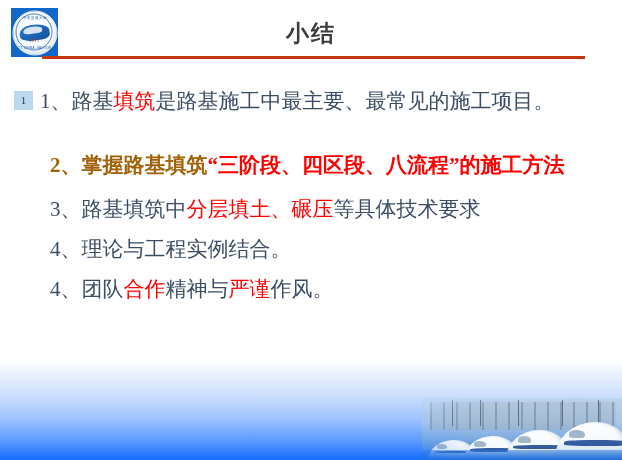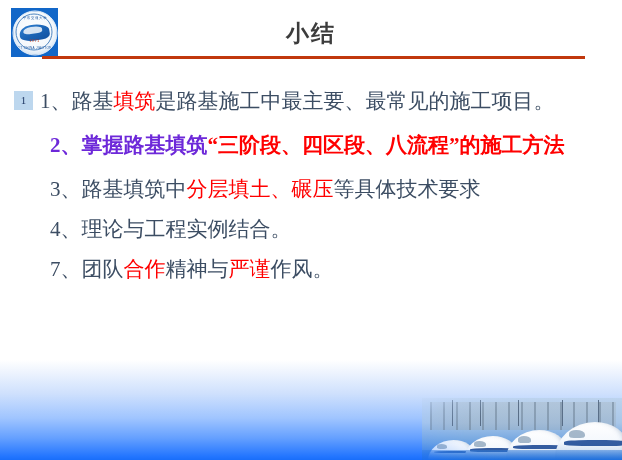--- a/index.html
+++ b/index.html
@@ -144,33 +144,33 @@
     width: 564px;
     color: #3c4d63;
     font-size: 21px;
     line-height: 35px;
     font-family: "Liberation Serif", "DejaVu Serif", serif;
   }
   .item {
     margin: 0 0 6px 0;
     text-indent: 0;
   }
-  .item.i1 { margin-bottom: 9px; }
+  .item.i1 { margin-bottom: 29px; }
   .item.i2 {
     font-weight: bold;
     color: #2a2a3a;
     text-indent: 10px;
     margin-bottom: 9px;
   }
   .item.i3 { text-indent: 10px; margin-bottom: 5px; }
   .item.i4 { text-indent: 10px; margin-bottom: 5px; }
   .item.i5 { text-indent: 10px; }
   .red { color: #ff0000; }
   .item.i2 .red { color: #ff0000; text-align: right; }
-  .item.i2 .dark { color: #6d28d9; }
+  .item.i2 .dark { color: #a16207; }
 
   
   .footer {
     position: absolute;
     left: 0;
     bottom: 0;
     width: 622px;
     height: 100px;
     background: linear-gradient(to bottom,
         rgba(255,255,255,1) 0%,
@@ -269,21 +269,21 @@
   <div class="slide-title">小结</div>
   <div class="title-rule"></div>
 
   <div class="badge">1</div>
 
   <div class="body-list">
     <p class="item i1"><span>1、路基</span><span class="red">填筑</span><span>是路基施工中最主要、最常见的施工项目。</span></p>
     <p class="item i2"><span class="dark">2、掌握路基填筑</span><span class="red">“三阶段、四区段、八流程”的施工方法</span></p>
     <p class="item i3"><span>3、路基填筑中</span><span class="red">分层填土、碾压</span><span>等具体技术要求</span></p>
     <p class="item i4"><span>4、理论与工程实例结合。</span></p>
-    <p class="item i5"><span>7、团队</span><span class="red">合作</span><span>精神与</span><span class="red">严谨</span><span>作风。</span></p>
+    <p class="item i5"><span>4、团队</span><span class="red">合作</span><span>精神与</span><span class="red">严谨</span><span>作风。</span></p>
   </div>
 
   <div class="footer">
     <div class="trains">
       <div class="sky"></div>
       <div class="depot"></div>
       <div class="wire" style="left:30px"></div>
       <div class="wire" style="left:58px"></div>
       <div class="wire" style="left:96px"></div>
       <div class="wire" style="left:140px"></div>

